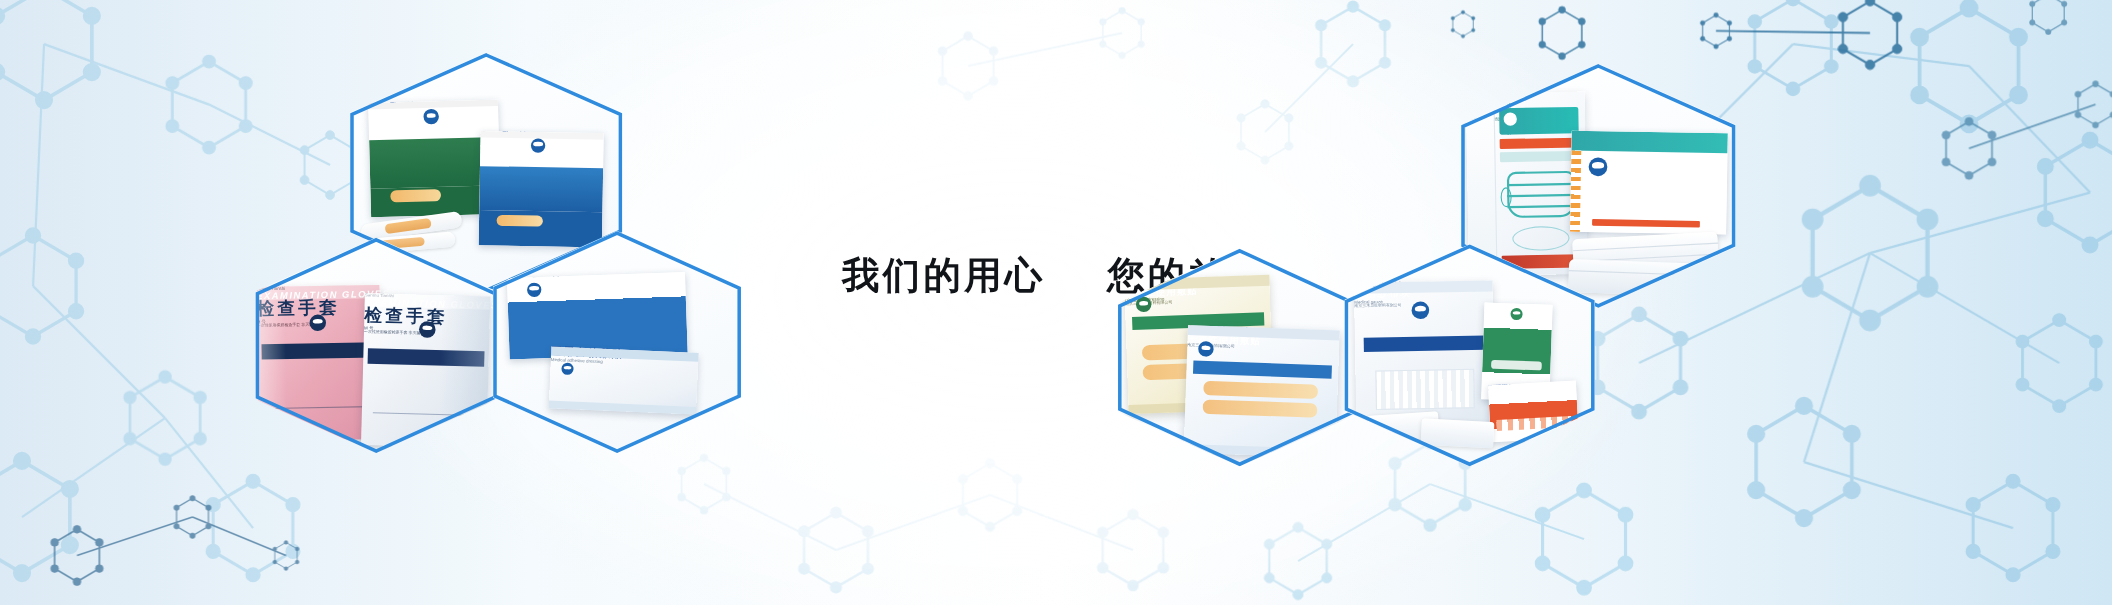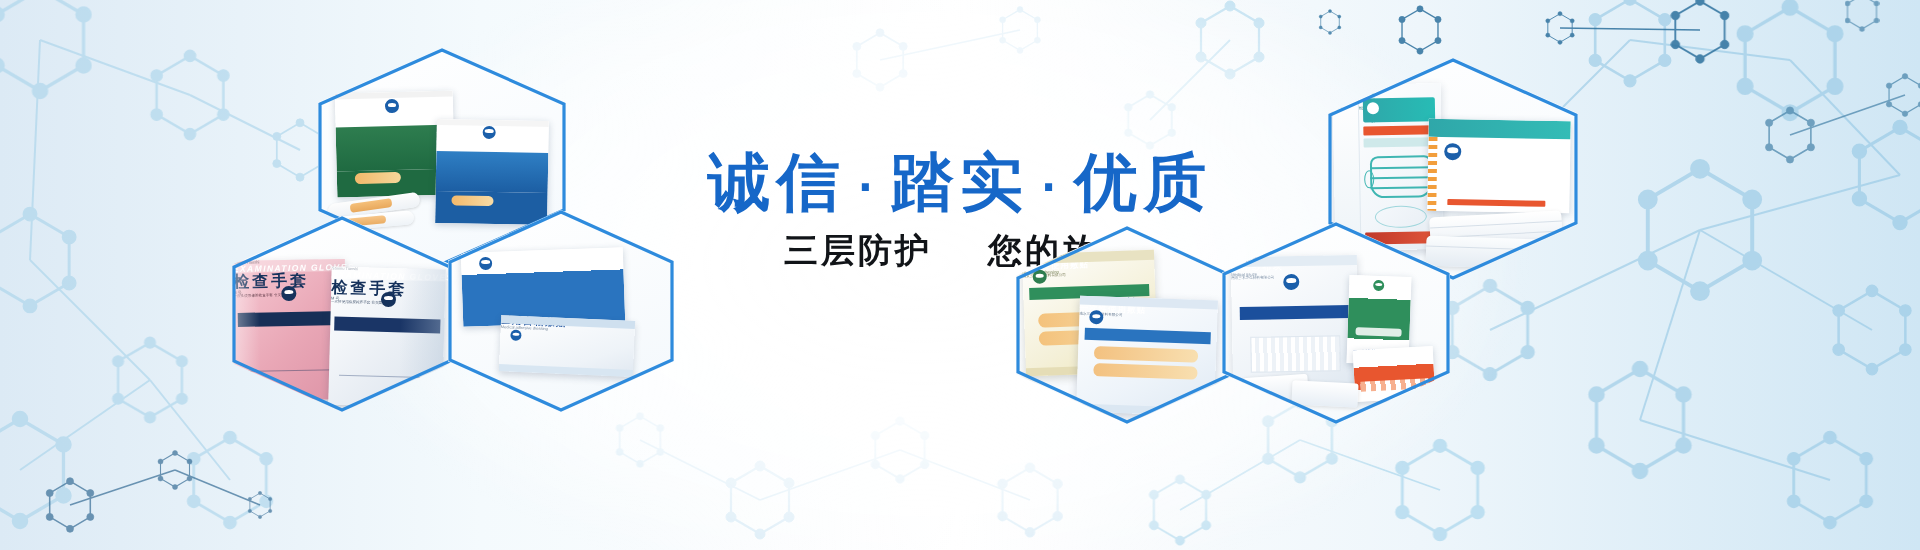--- a/index.html
+++ b/index.html
@@ -325,26 +325,23 @@
         <div style="position:absolute;left:0;bottom:0;right:0;height:7px;background:#d8e6f2;"></div>
       </div>
     </div>
     <div class="frame">
       <svg viewBox="0 0 226 202" preserveAspectRatio="none">
         <polygon points="113,2 224,52 224,150 113,200 2,150 2,52" fill="none" stroke="#2e8bdd" stroke-width="3.2"></polygon>
       </svg>
     </div>
   </div>
 
-  <div class="headline">
-    <span>诚信</span><span class="sep">·</span><span>踏实</span><span class="sep">·</span><span>优质</span>
-  </div>
 
   <div class="subline">
-    <span>三层防护</span><span class="gap"></span><span>您的放心</span>
+    <span>我们的用心</span><span class="gap"></span><span>您的放心</span>
   </div>
 
   <div class="hex" style="left:1328px; top:58px; width:250px; height:222px;">
     <div class="clipbox" style="clip-path:polygon(50% 0%,100% 25%,100% 75%,50% 100%,0% 75%,0% 25%);">
       <div style="position:absolute;inset:0;background:linear-gradient(160deg,#ffffff,#f4f9fd);"></div>
 
       <div class="photo" style="left:6px; top:26px; width:108px; height:166px;
                   background:linear-gradient(135deg,#ffffff,#f2f6fa 65%,#e4ebf2);
                   box-shadow:0 3px 8px rgba(40,60,90,.2); transform:rotate(-1deg);">
         <div style="position:absolute;left:0;top:0;bottom:0;width:26px;background:linear-gradient(180deg,#ffffff,#eef4f8);border-right:1px solid #e0e8ef;"></div>

